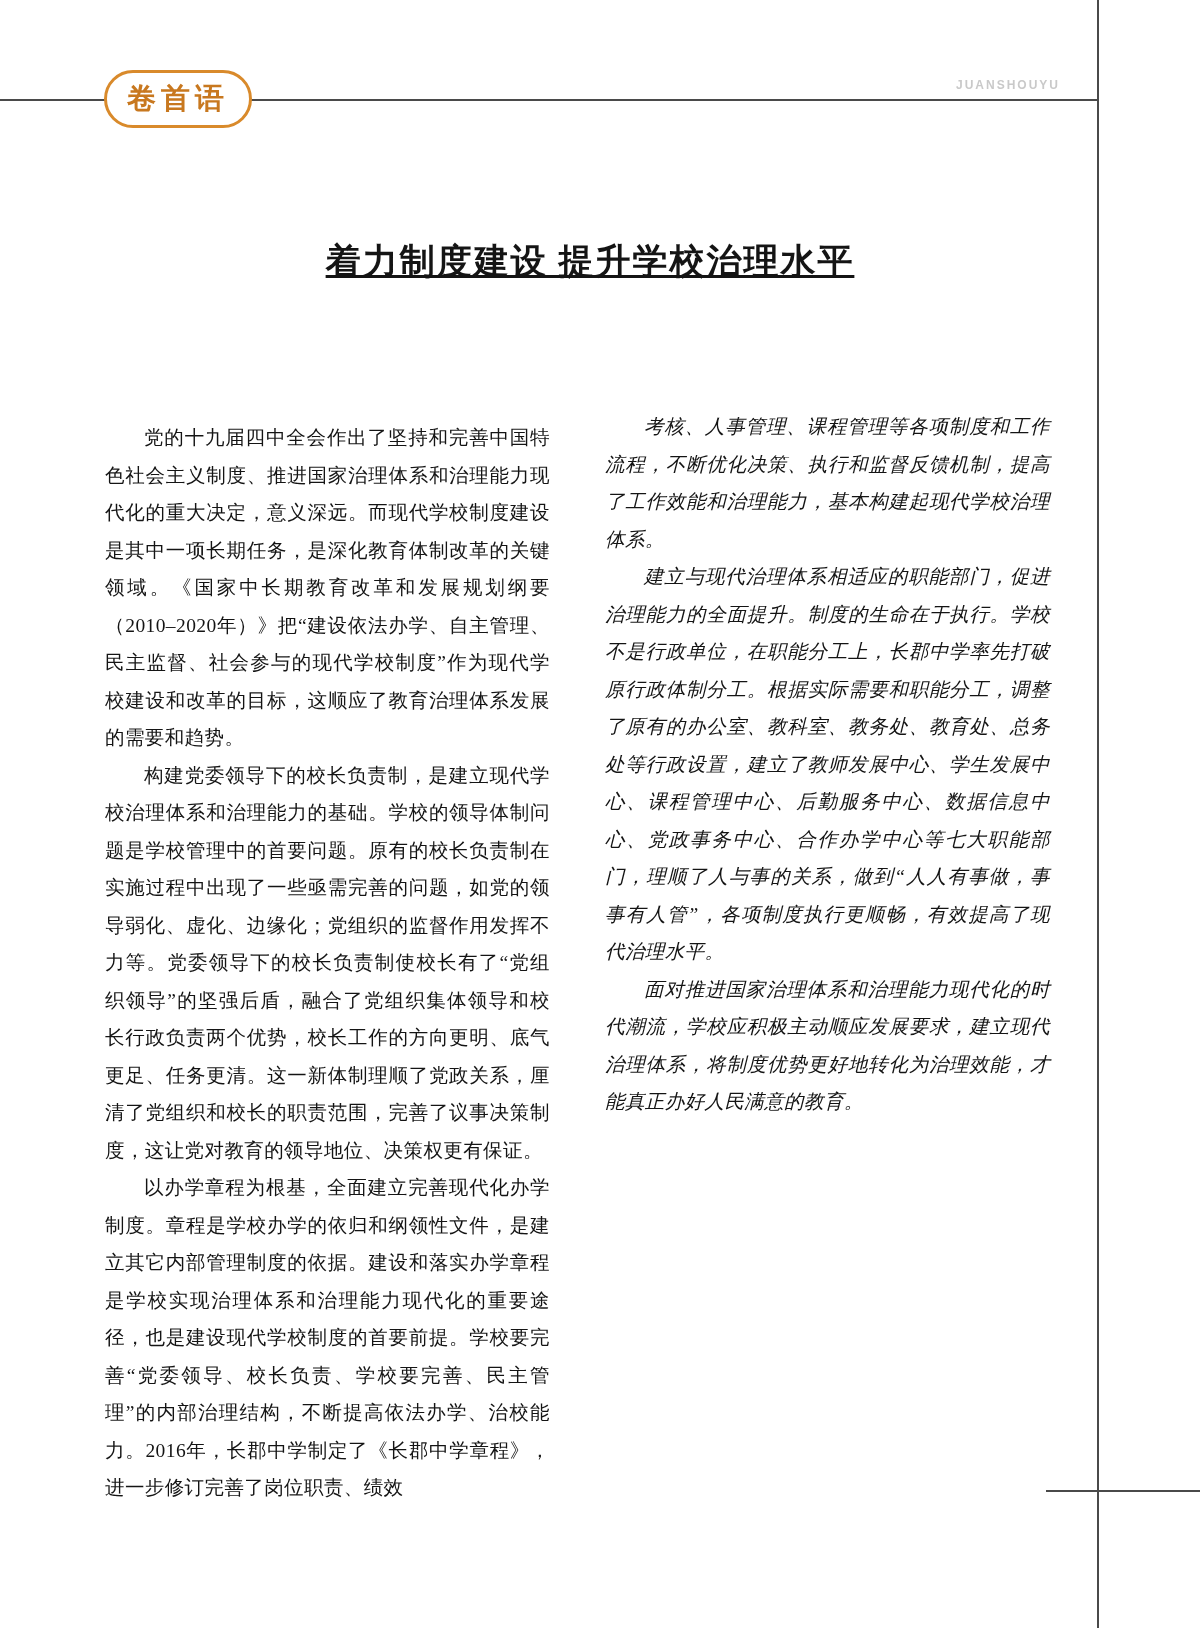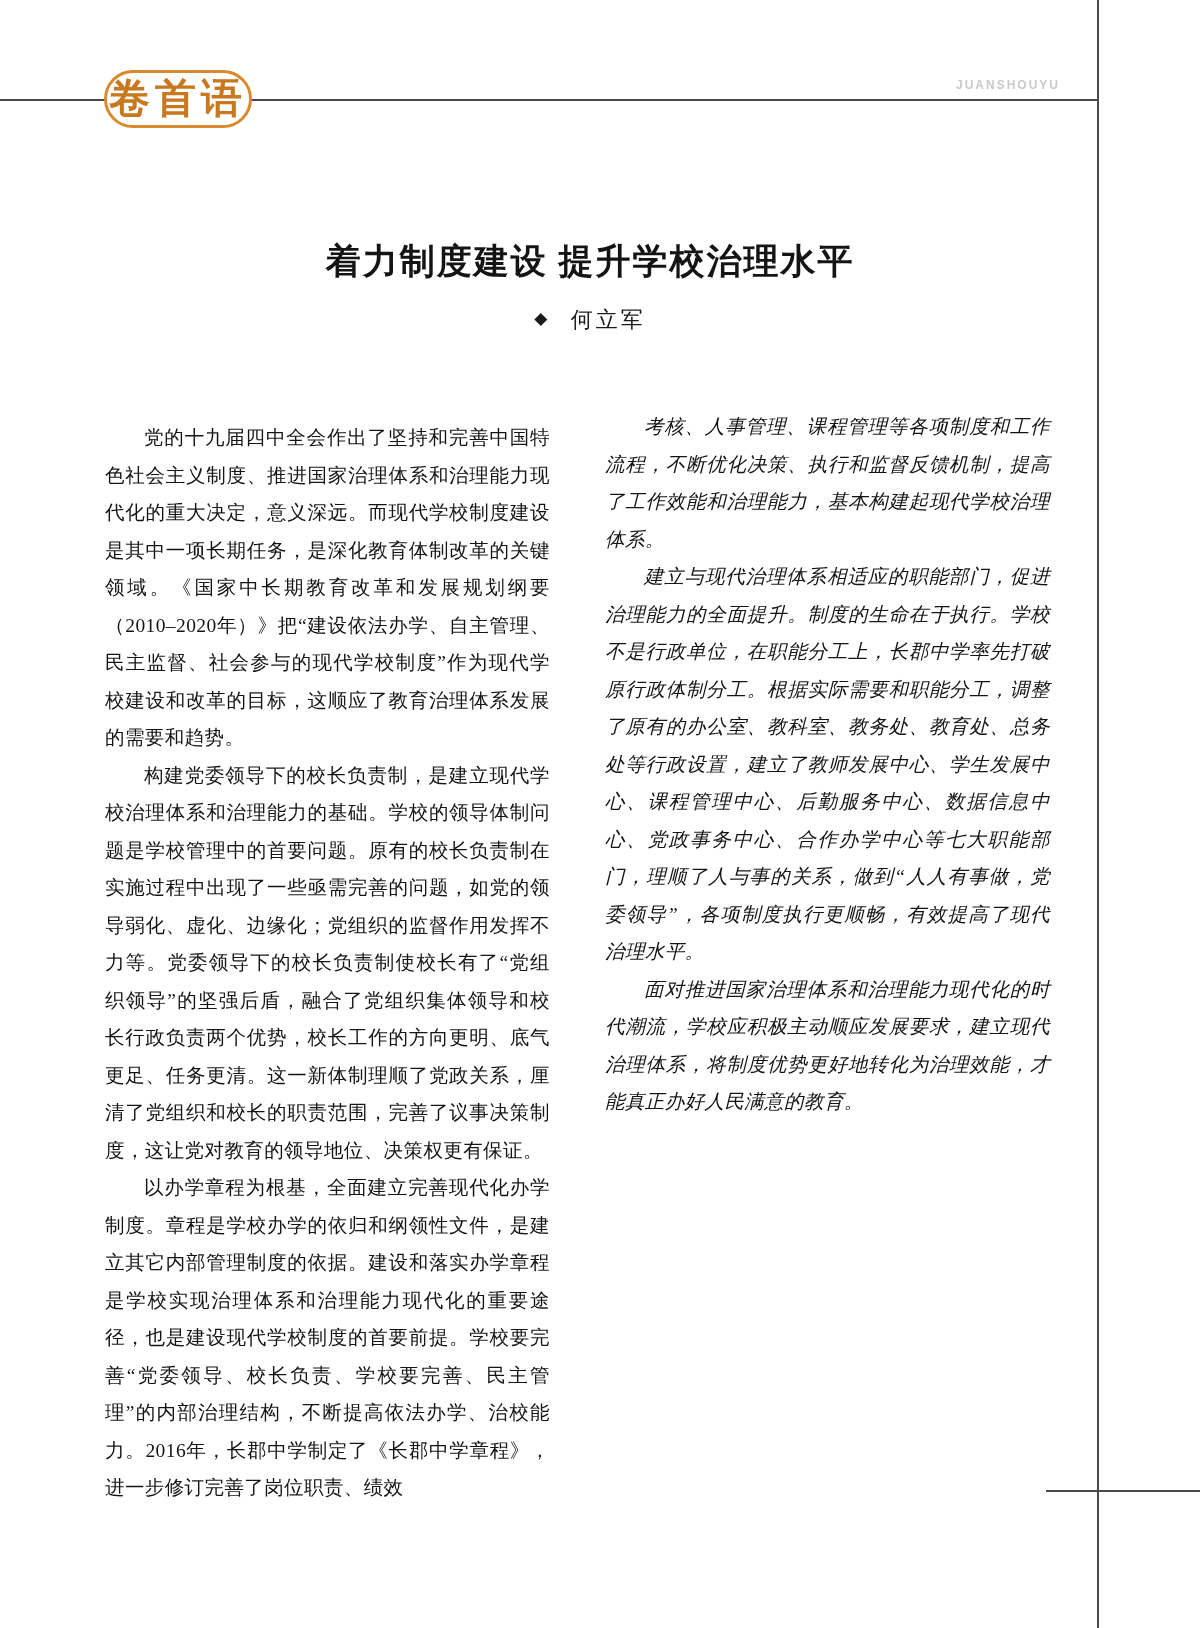--- a/index.html
+++ b/index.html
@@ -68,21 +68,21 @@
   .seal-text {
     position: absolute;
     left: 0;
     top: 0;
     width: 148px;
     height: 58px;
     line-height: 56px;
     text-align: center;
     font-family: "Liberation Serif", "DejaVu Serif", serif;
     font-weight: bold;
-    font-size: 41px;
+    font-size: 29px;
     letter-spacing: 5px;
     color: #c8781f;
   }
   .masthead-pinyin {
     position: absolute;
     right: 140px;
     top: 78px;
     font-family: "Liberation Sans", sans-serif;
     font-size: 12px;
     letter-spacing: 2px;
@@ -95,20 +95,21 @@
     position: absolute;
     left: 120px;
     right: 140px;
     top: 215px;
     text-align: center;
     font-family: "Liberation Serif", "DejaVu Serif", serif;
     font-weight: bold;
     font-size: 35px;
     letter-spacing: 2px;
     color: #141414;
+    text-decoration: underline;
   }
   .byline {
     position: absolute;
     left: 120px;
     right: 140px;
     top: 305px;
     text-align: center;
     font-size: 22px;
     color: #1b1b1b;
   }
@@ -162,33 +163,29 @@
 
   <div class="masthead">
     <div class="seal"></div>
     <div class="seal-text">卷首语</div>
   </div>
 
   <div class="masthead-pinyin">JUANSHOUYU</div>
 
   <h1 class="article-title">着力制度建设 提升学校治理水平</h1>
 
-  <div class="byline">
-    <span class="diamond">◆</span>
-    <span class="author">何立军</span>
-  </div>
 
   <div class="columns">
 
     <div class="col col-left">
       <p>党的十九届四中全会作出了坚持和完善中国特色社会主义制度、推进国家治理体系和治理能力现代化的重大决定，意义深远。而现代学校制度建设是其中一项长期任务，是深化教育体制改革的关键领域。《国家中长期教育改革和发展规划纲要（2010–2020年）》把“建设依法办学、自主管理、民主监督、社会参与的现代学校制度”作为现代学校建设和改革的目标，这顺应了教育治理体系发展的需要和趋势。</p>
       <p>构建党委领导下的校长负责制，是建立现代学校治理体系和治理能力的基础。学校的领导体制问题是学校管理中的首要问题。原有的校长负责制在实施过程中出现了一些亟需完善的问题，如党的领导弱化、虚化、边缘化；党组织的监督作用发挥不力等。党委领导下的校长负责制使校长有了“党组织领导”的坚强后盾，融合了党组织集体领导和校长行政负责两个优势，校长工作的方向更明、底气更足、任务更清。这一新体制理顺了党政关系，厘清了党组织和校长的职责范围，完善了议事决策制度，这让党对教育的领导地位、决策权更有保证。</p>
       <p>以办学章程为根基，全面建立完善现代化办学制度。章程是学校办学的依归和纲领性文件，是建立其它内部管理制度的依据。建设和落实办学章程是学校实现治理体系和治理能力现代化的重要途径，也是建设现代学校制度的首要前提。学校要完善“党委领导、校长负责、学校要完善、民主管理”的内部治理结构，不断提高依法办学、治校能力。2016年，长郡中学制定了《长郡中学章程》，进一步修订完善了岗位职责、绩效</p>
     </div>
 
     <div class="col col-right">
       <p>考核、人事管理、课程管理等各项制度和工作流程，不断优化决策、执行和监督反馈机制，提高了工作效能和治理能力，基本构建起现代学校治理体系。</p>
-      <p>建立与现代治理体系相适应的职能部门，促进治理能力的全面提升。制度的生命在于执行。学校不是行政单位，在职能分工上，长郡中学率先打破原行政体制分工。根据实际需要和职能分工，调整了原有的办公室、教科室、教务处、教育处、总务处等行政设置，建立了教师发展中心、学生发展中心、课程管理中心、后勤服务中心、数据信息中心、党政事务中心、合作办学中心等七大职能部门，理顺了人与事的关系，做到“人人有事做，党委领导”，各项制度执行更顺畅，有效提高了现代治理水平。</p>
+      <p>建立与现代治理体系相适应的职能部门，促进治理能力的全面提升。制度的生命在于执行。学校不是行政单位，在职能分工上，长郡中学率先打破原行政体制分工。根据实际需要和职能分工，调整了原有的办公室、教科室、教务处、教育处、总务处等行政设置，建立了教师发展中心、学生发展中心、课程管理中心、后勤服务中心、数据信息中心、党政事务中心、合作办学中心等七大职能部门，理顺了人与事的关系，做到“人人有事做，事事有人管”，各项制度执行更顺畅，有效提高了现代治理水平。</p>
       <p>面对推进国家治理体系和治理能力现代化的时代潮流，学校应积极主动顺应发展要求，建立现代治理体系，将制度优势更好地转化为治理效能，才能真正办好人民满意的教育。</p>
     </div>
 
   </div>
 </div>
 
 </body></html>

